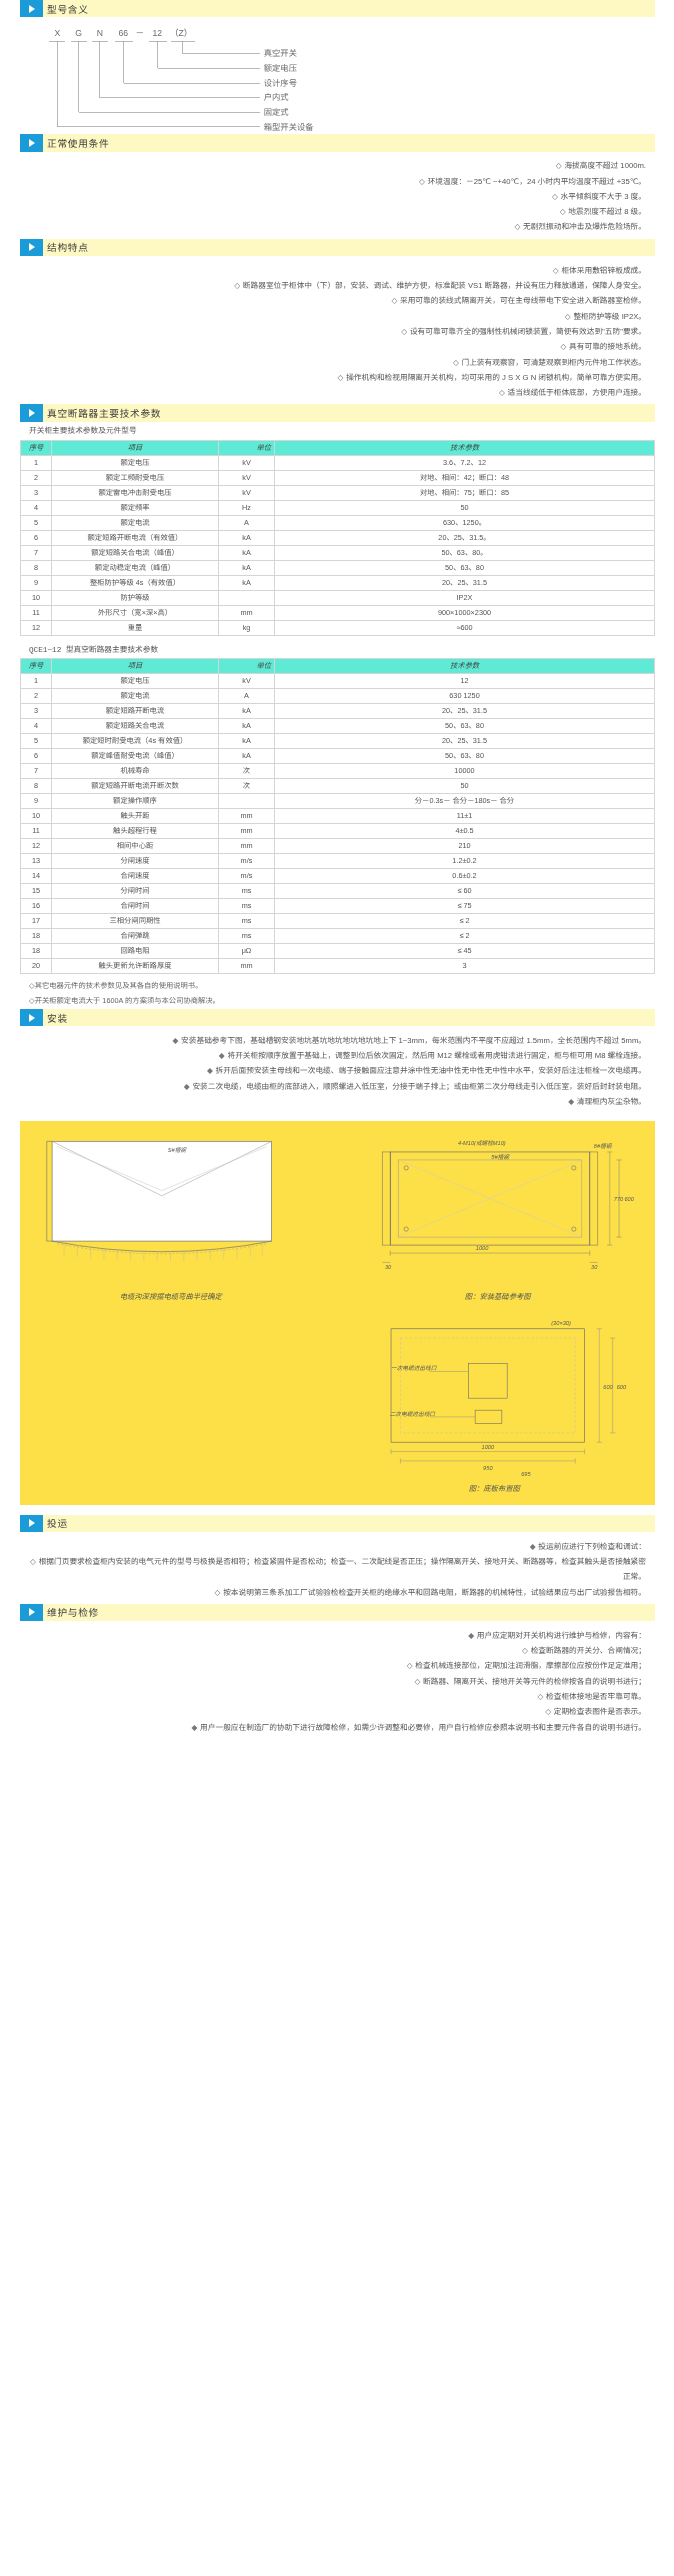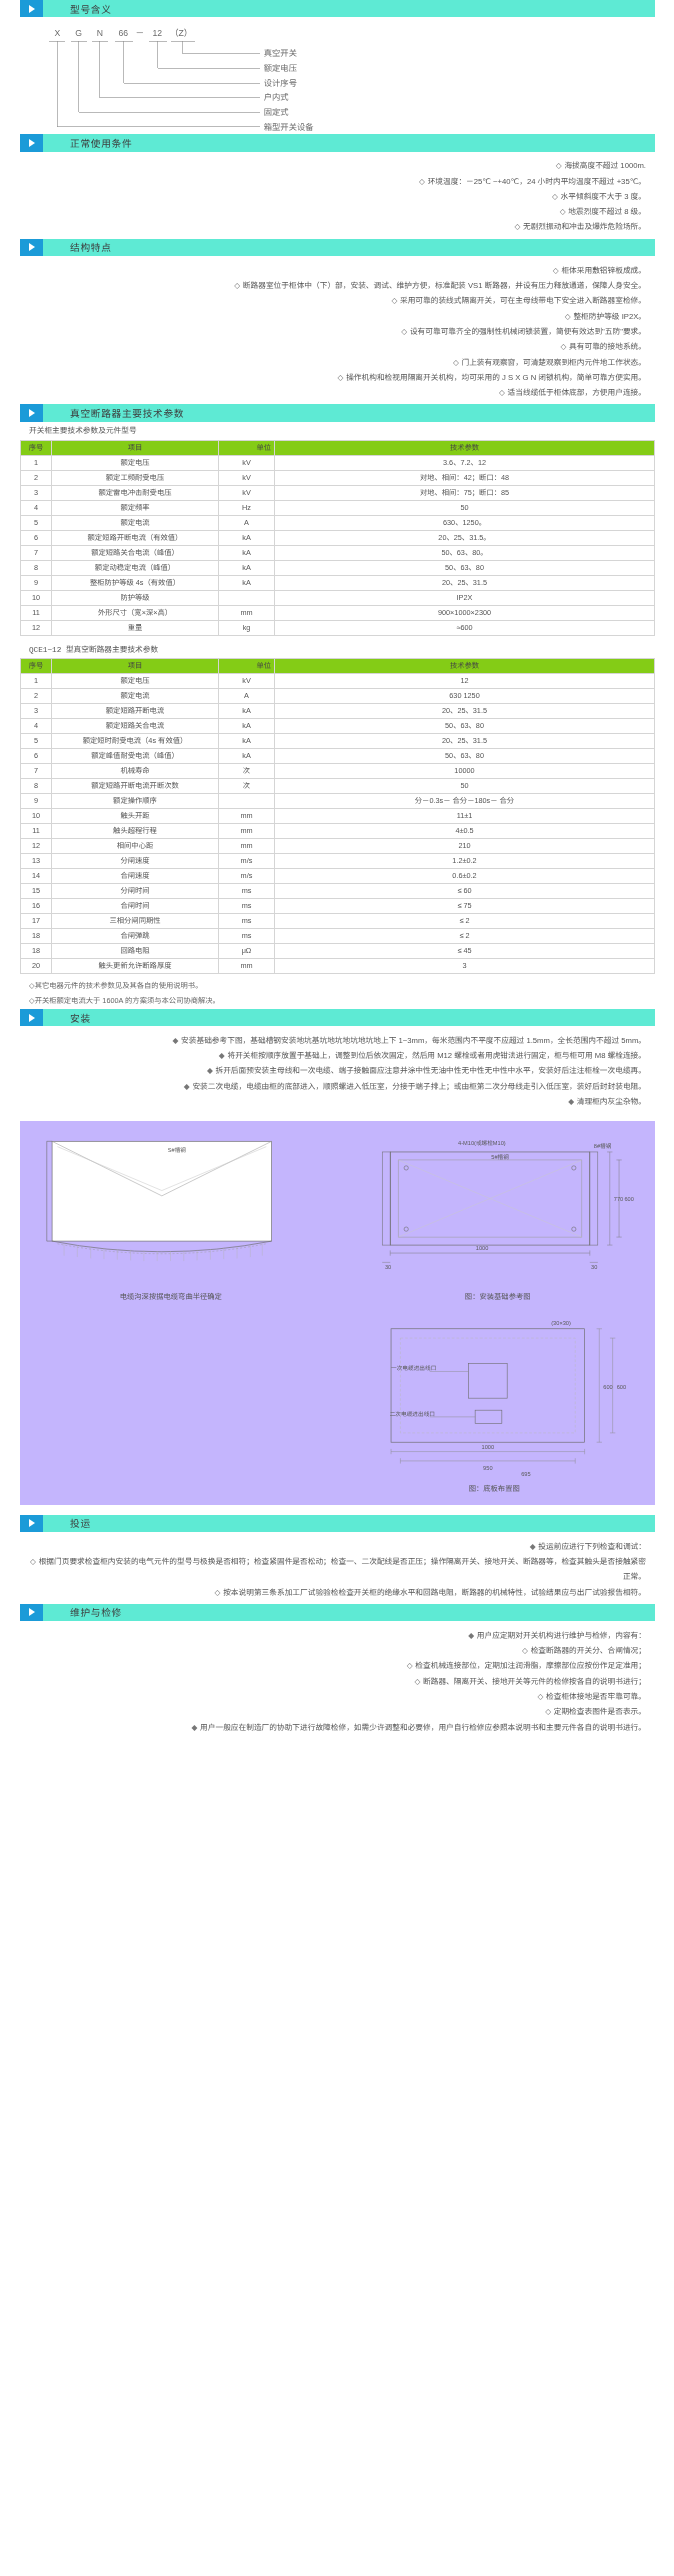--- a/index.html
+++ b/index.html
@@ -19,21 +19,21 @@
     display:flex; align-items:stretch; height:17.3px; margin:0 0 0 0;
   }
   .sec-head .tri-box {
     width:23px; background:#1b9bd8; display:flex; align-items:center; justify-content:center;
     flex:0 0 23px;
   }
   .sec-head .tri {
     width:0;height:0;border-left:6px solid #fff;border-top:4px solid transparent;border-bottom:4px solid transparent;
   }
   .sec-head .title-bar {
-    flex:1 1 auto; background:#5eead4; display:flex; align-items:center; padding-left:27px;
+    flex:1 1 auto; background:#fef9c3; display:flex; align-items:center; padding-left:4px;
   }
   .sec-head .title-bar span { font-size:9.7px; color:#3d3d3d; letter-spacing:0.7px; }
 
   .sec-wrap { margin: 0 0 0 0; }
   .sec-head-outer { padding:0 20px; }
 
   
   .body-pad { padding: 6.7px 29px 4px 29px; text-align: right; }
   .line { font-size:7.7px; line-height:15.3px; color:#555; }
   .line .dm { color:#777; margin-right:2.7px; }
@@ -45,32 +45,33 @@
   
   .tbl-note { font-size:7.7px; padding:2.7px 29px 3.3px 29px; color:#555;font-family:Liberation Mono, monospace; }
   table.spec {
     width:635px; margin:1.3px 20px 4px 20px; border-collapse:collapse;
     font-size:7.3px;
   }
   table.spec th, table.spec td {
     border:0.7px solid #d5d5d5; text-align:center; padding:2px 1.3px; color:#555;
     line-height:10px;
   }
-  table.spec thead th { background:#84cc16; font-weight:normal; color:#444; height:14px; }
+  table.spec thead th { background:#5eead4; font-weight:normal; color:#444; height:14px;font-style:italic; }
   table.spec td { height:13.3px; background:#fff; }
   table.spec .c-no { width:31px; }
   table.spec .c-item { width:167px; }
   table.spec .c-unit { width:56px;padding-left:36px; }
 
   .foot-note { font-size:7.3px; padding:1.3px 29px; color:#666; line-height:12.7px; }
 
   
   .draw-block {
-    margin:8px 20px 0 20px; background:#c4b5fd; padding:10.7px 0 12px 0;
+    margin:8px 20px 0 20px; background:#fde047; padding:10.7px 0 12px 0;
     position:relative;
+    font-style:italic;
   }
   .draw-row { display:flex; justify-content:space-between; padding:0 17.3px; }
   .cap { text-align:center; font-size:7.3px; color:#555; margin-top:4px; }
   .draw-lower { padding:9.3px 17.3px 0 17.3px; display:flex; justify-content:flex-end; }
 
   svg text { font-family:"Liberation Sans","DejaVu Sans",sans-serif; }
 </style>
 </head>
 <body>
 

